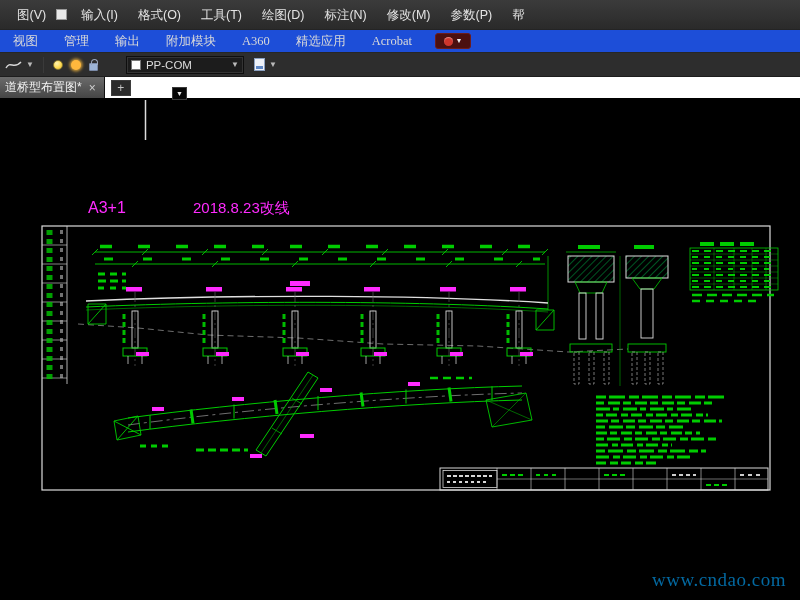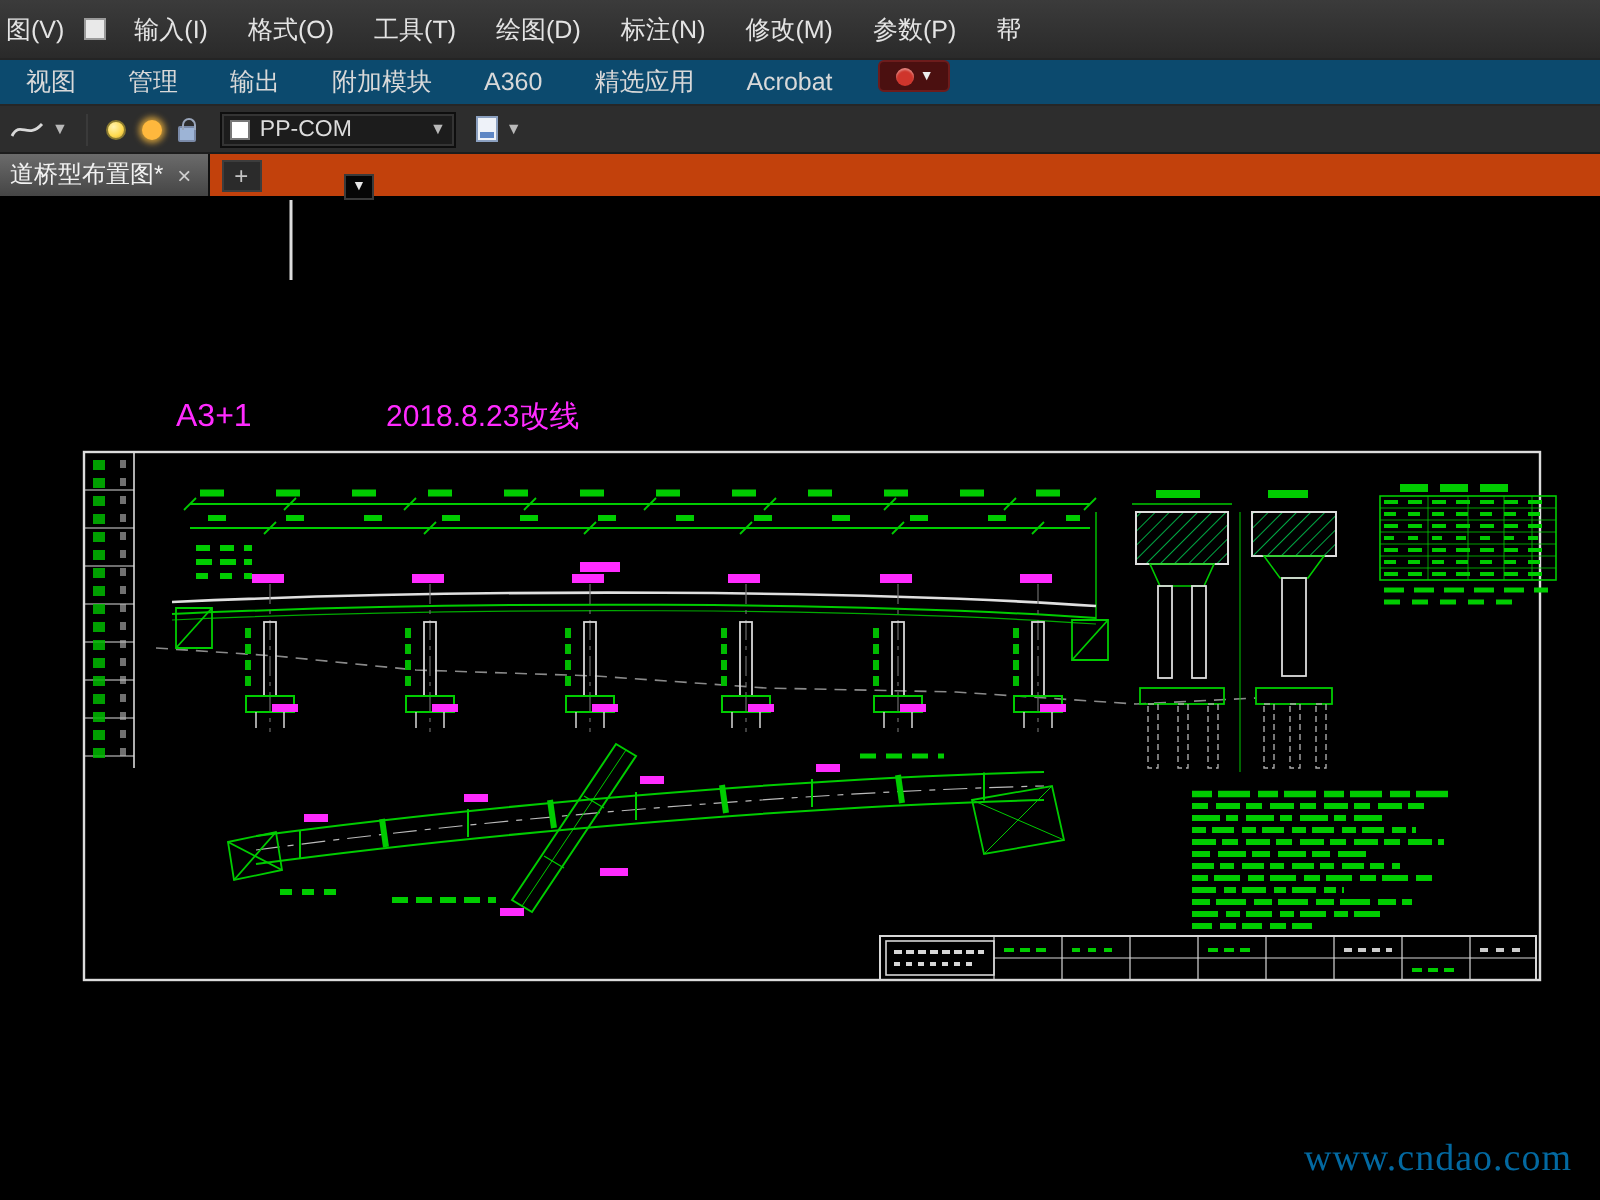--- a/index.html
+++ b/index.html
@@ -10,31 +10,31 @@
     -webkit-font-smoothing:antialiased;
   }
   
   .menubar {
     position:absolute; top:0; left:0; width:800px; height:30px;
     background:linear-gradient(#3b3b3b,#2a2a2a);
     display:flex; align-items:center; color:#e4e4e4; font-size:12.5px;
     white-space:nowrap; overflow:hidden; border-bottom:1px solid #242424;
   }
   .menu-item { padding:0 10px; line-height:30px; cursor:default; }
-  .menu-item:first-child { padding-left:3px; }
+  .menu-item:first-child { padding-left:17px; }
   .mini-doc-icon {
     display:inline-block; width:11px; height:11px; background:#e9e9e9;
     border:1px solid #9a9a9a; margin:0 4px 0 0; vertical-align:middle;
   }
   
   .ribbon {
     position:absolute; top:30px; left:0; width:800px; height:23px;
-    background:#0c4a6e; display:flex; align-items:flex-start;
+    background:#1d4ed8; display:flex; align-items:center;
     color:#d9d9d9; font-size:12.5px; border-bottom:1px solid #262626;
-    white-space:nowrap; overflow:hidden;
+    white-space:nowrap; overflow:hidden;font-family:Liberation Serif, serif;
   }
   .ribbon-tab { padding:0 13px; line-height:23px; cursor:default; }
   .red-tool {
     margin-left:10px; width:36px; height:16px; background:#4b1010;
     border:1px solid #6d1c1c; border-radius:3px; display:flex;
     align-items:center; justify-content:center; gap:3px;
   }
   .red-dot { width:9px; height:9px; border-radius:50%; background:#cf352c;
     box-shadow:inset 0 1px 1px rgba(255,255,255,.4); }
   .red-tool .caret { font-size:7px; color:#eee; }
@@ -50,35 +50,35 @@
     background:radial-gradient(circle at 35% 30%, #fff3b0, #ffd94d 60%, #caa23a);
     border:1px solid #8a7a30; }
   .icon-sun { width:10px; height:10px; border-radius:50%;
     background:#ffb83d; box-shadow:0 0 3px 1.5px rgba(255,190,60,.75); }
   .icon-lock { width:9px; height:8px; background:#9db4d6; border:1px solid #7a8aa8;
     border-radius:1px; position:relative; margin-top:4px; }
   .icon-lock::before { content:""; position:absolute; left:1px; top:-5px;
     width:5px; height:5px; border:1.5px solid #9aa6bb; border-bottom:none;
     border-radius:4px 4px 0 0; }
   .layer-combo {
-    width:118px; height:18px; margin-left:8px; background:#1c1c1c;
+    width:118px; height:18px; margin-left:24px; background:#1c1c1c;
     border:1px solid #0e0e0e; box-shadow:inset 0 0 0 1px #343434;
     display:flex; align-items:center; padding:0 4px; gap:5px;
   }
   .color-swatch { width:10px; height:10px; background:#ffffff; border:1px solid #777; }
   .layer-name { color:#ddd; font-size:11.5px; flex:1; }
   .icon-page { width:11px; height:13px; background:#eef2f9; border:1px solid #8ba0c0;
     position:relative; margin-left:10px; }
   .icon-page::after { content:""; position:absolute; left:1px; top:7px;
     width:7px; height:3px; background:#5d86c5; }
   .vsep { width:1px; height:16px; background:#1f1f1f; border-right:1px solid #3a3a3a; margin:0 5px; }
   
   .filetabs {
     position:absolute; top:77px; left:0; width:800px; height:21px;
-    background:#c2410c; display:flex; align-items:flex-end;
+    background:#ffffff; display:flex; align-items:flex-end;
   }
   .filetab {
     height:21px; display:flex; align-items:center; gap:7px; padding:0 8px 0 5px;
     background:linear-gradient(#6b6b6b,#454545); color:#f2f2f2; font-size:12px;
     border-right:1px solid #101010;
   }
   .filetab .close { font-size:12px; color:#cfcfcf; line-height:1; }
   .plus-tab {
     width:20px; height:16px; margin:0 0 2px 6px; background:#2b2b2b;
     border:1px solid #3d3d3d; color:#c4c4c4; font-size:12px; text-align:center;

